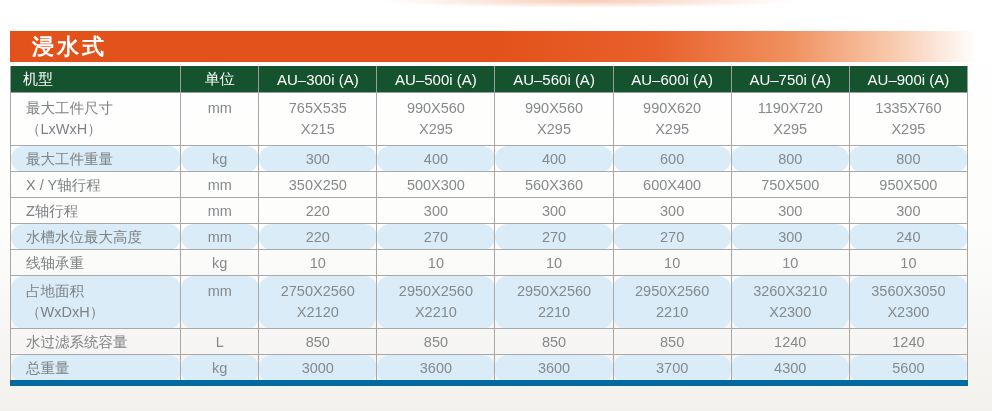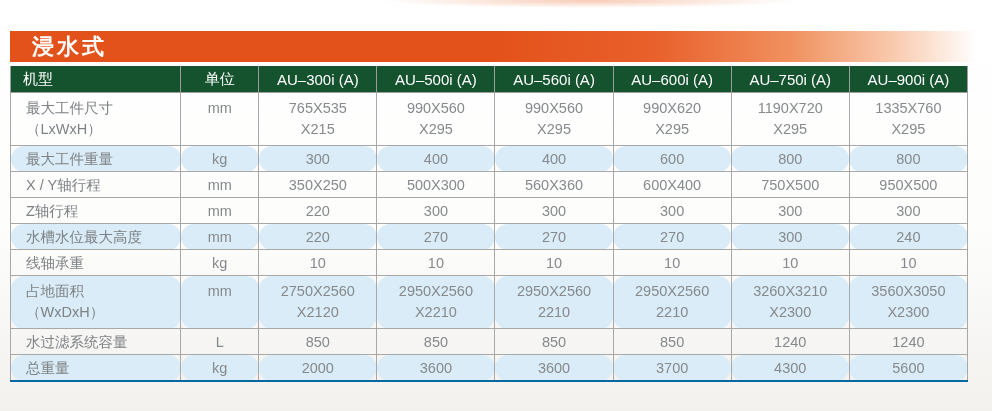--- a/index.html
+++ b/index.html
@@ -81,21 +81,21 @@
     padding-left: 15px;
     color: #7e8285;
   }
   .spec-table tr.alt td { background: #d9ecf7; border-radius: 13px; }
   .spec-table tr.row-tall td {
     vertical-align: top;
     padding-top: 5px;
     padding-bottom: 5px;
     line-height: 21px;
   }
-  .spec-table tbody tr:last-child td { border-bottom: 2px solid #0369a1; }
+  .spec-table tbody tr:last-child td { border-bottom: 6px solid #0369a1; }
 </style>
 </head>
 <body>
 
 <div class="top-glow"></div>
 
 <div class="title-banner">
   <span class="title-text">浸水式</span>
 </div>
 
@@ -213,21 +213,21 @@
         <td>850</td>
         <td>850</td>
         <td>850</td>
         <td>850</td>
         <td>1240</td>
         <td>1240</td>
       </tr>
       <tr class="alt">
         <td class="row-label">总重量</td>
         <td>kg</td>
-        <td>2000</td>
+        <td>3000</td>
         <td>3600</td>
         <td>3600</td>
         <td>3700</td>
         <td>4300</td>
         <td>5600</td>
       </tr>
     </tbody>
 </table>
 
 </body></html>

